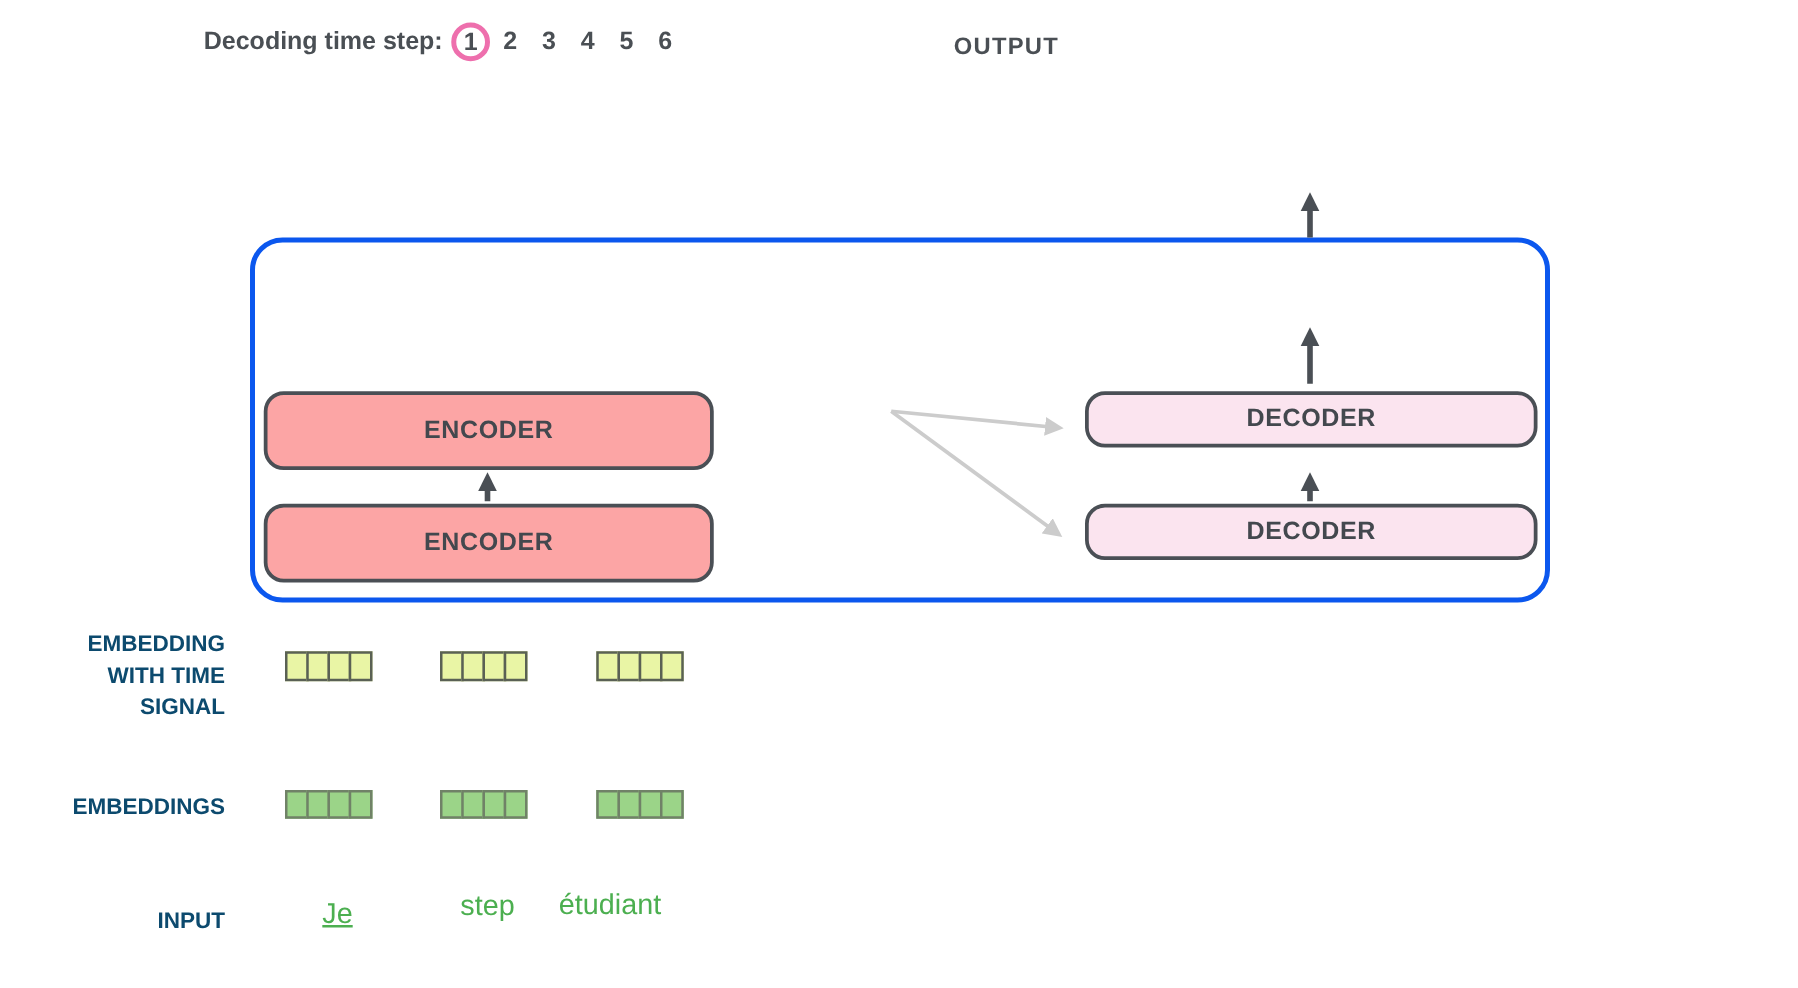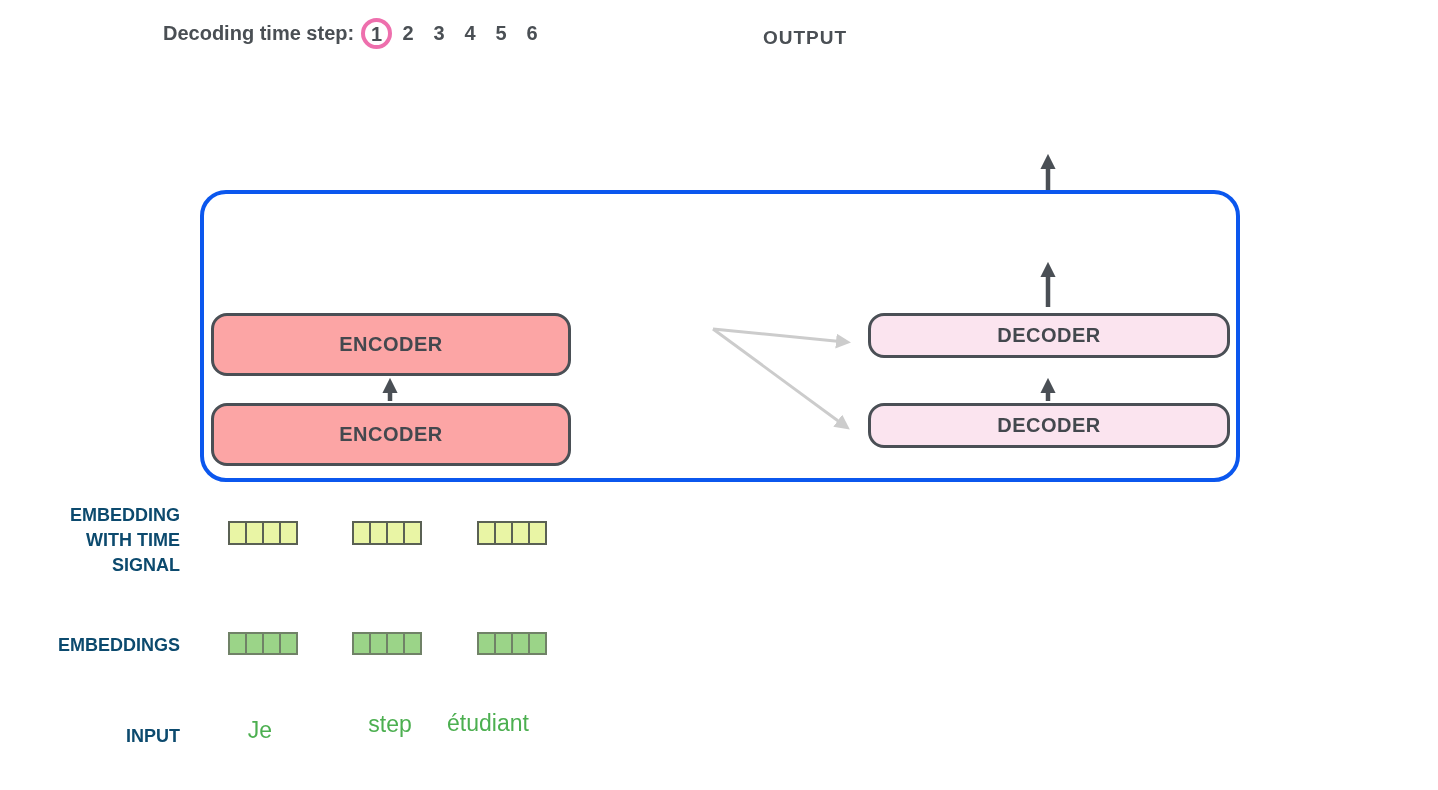--- a/index.html
+++ b/index.html
@@ -69,21 +69,21 @@
   .yg2{left:352px;top:521px;}
   .yg3{left:477px;top:521px;}
   .gg1{left:228px;top:632px;}
   .gg2{left:352px;top:632px;}
   .gg3{left:477px;top:632px;}
   
   .token{
     position:absolute;transform:translateX(-50%);
     color:#4caf50;font-size:23px;white-space:nowrap;
   }
-  .token-je{left:260px;top:717px;}
+  .token-je{left:270px;top:717px;text-decoration:underline;}
   .token-suis{left:390px;top:711px;}
   .token-etudiant{left:488px;top:710px;}
 </style>
 </head>
 <body>
 
 <div class="canvas">
 
   <div class="decoding-row">
     <span class="decoding-label">Decoding time step:</span>

